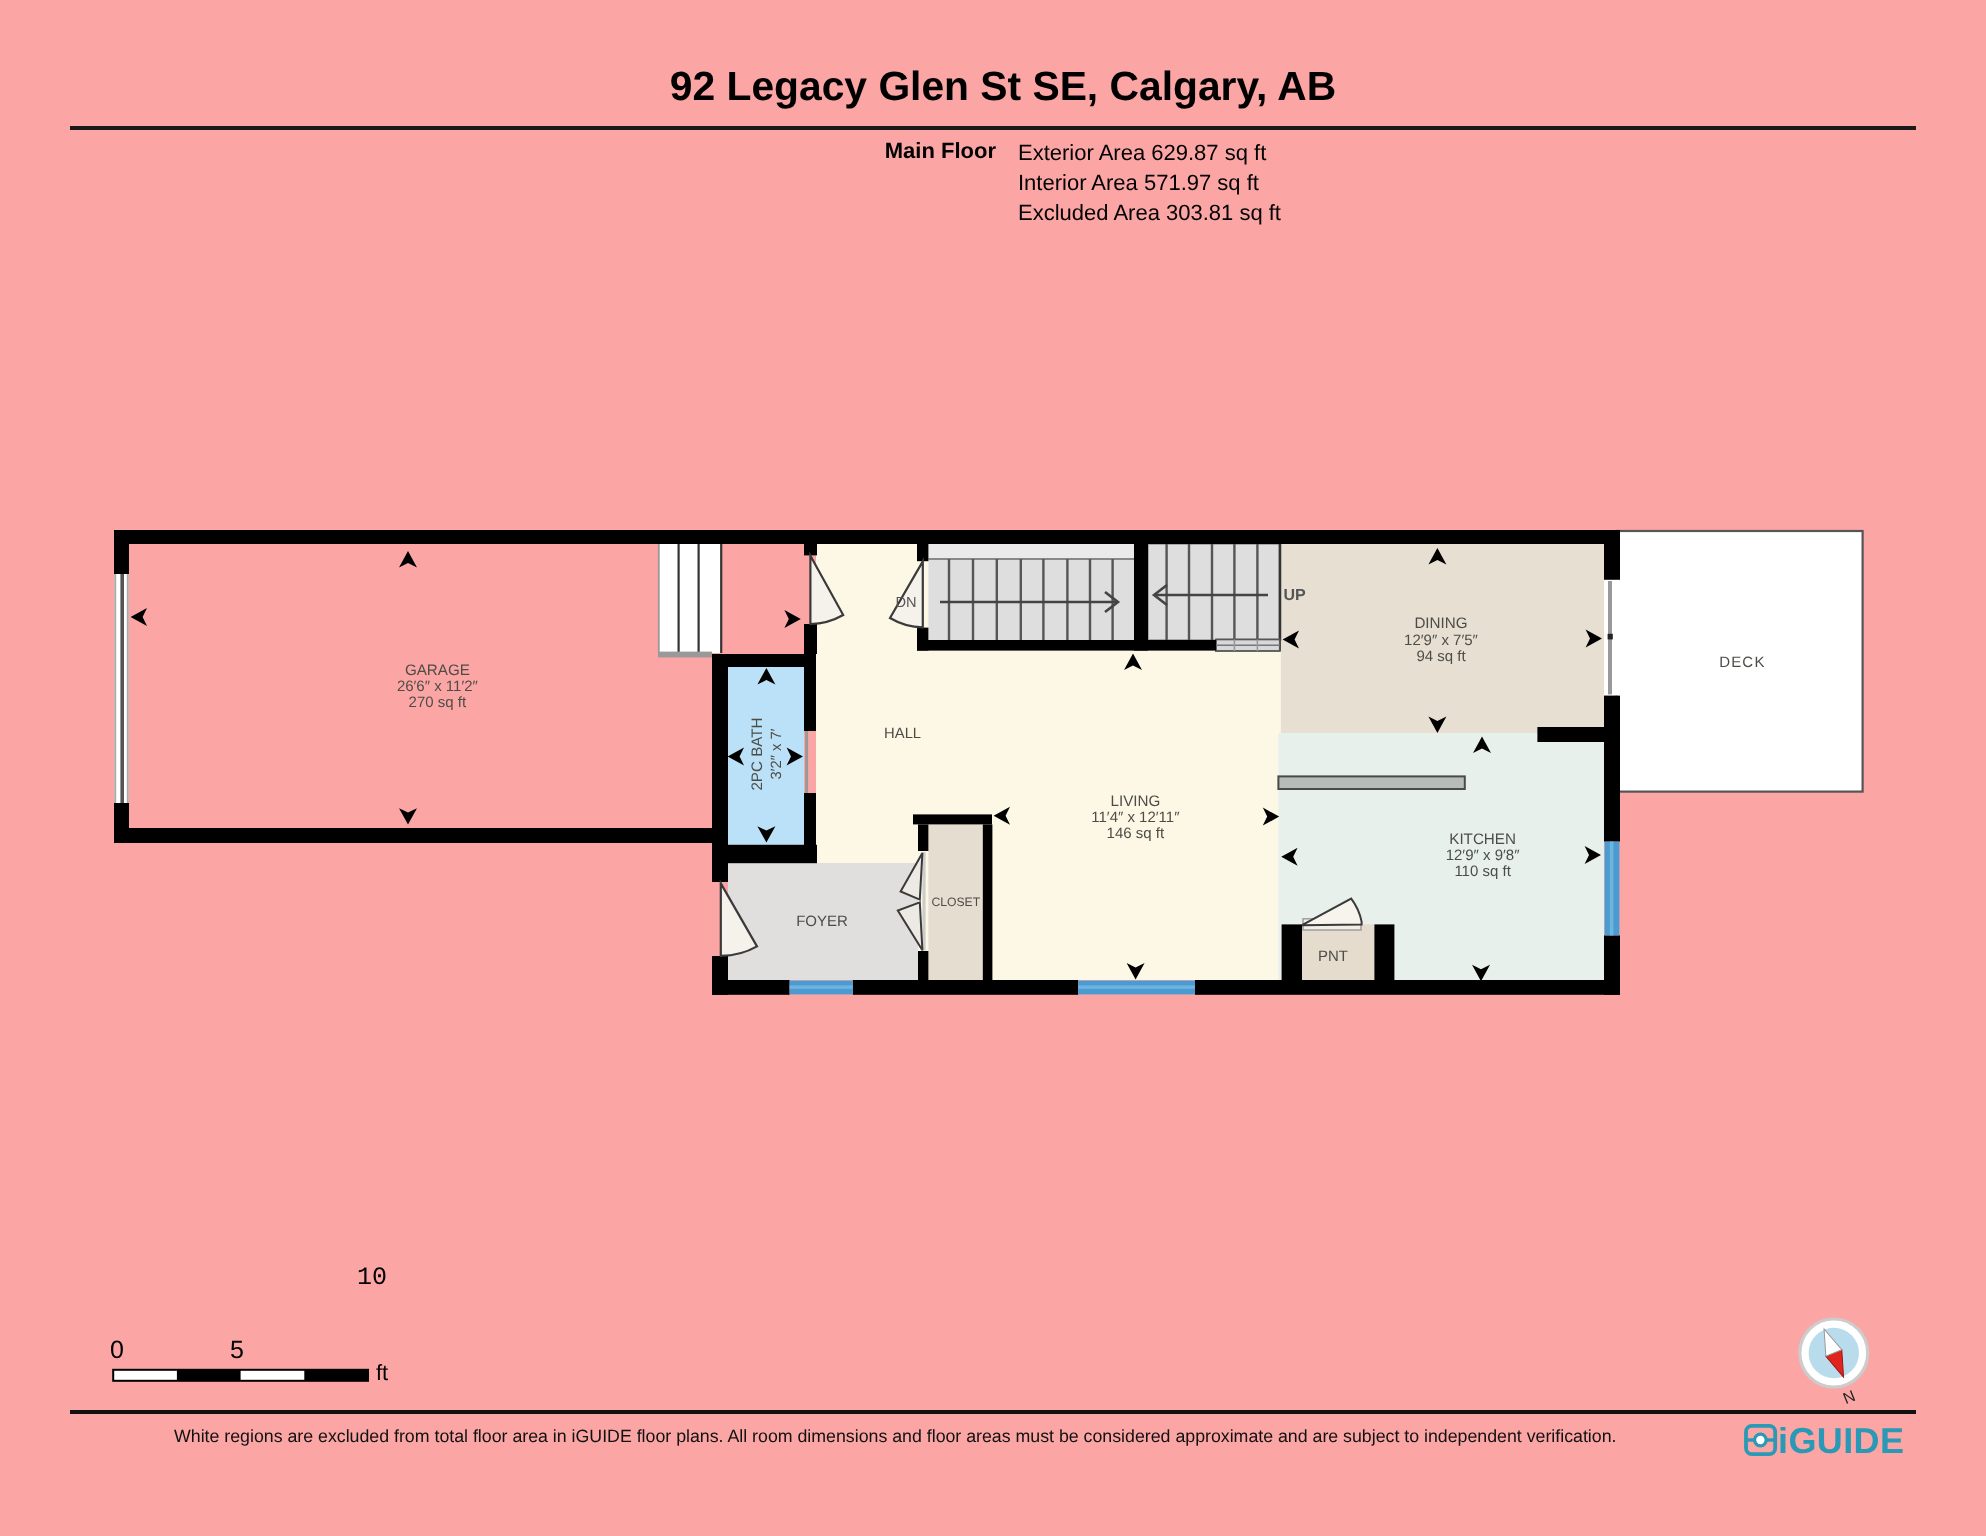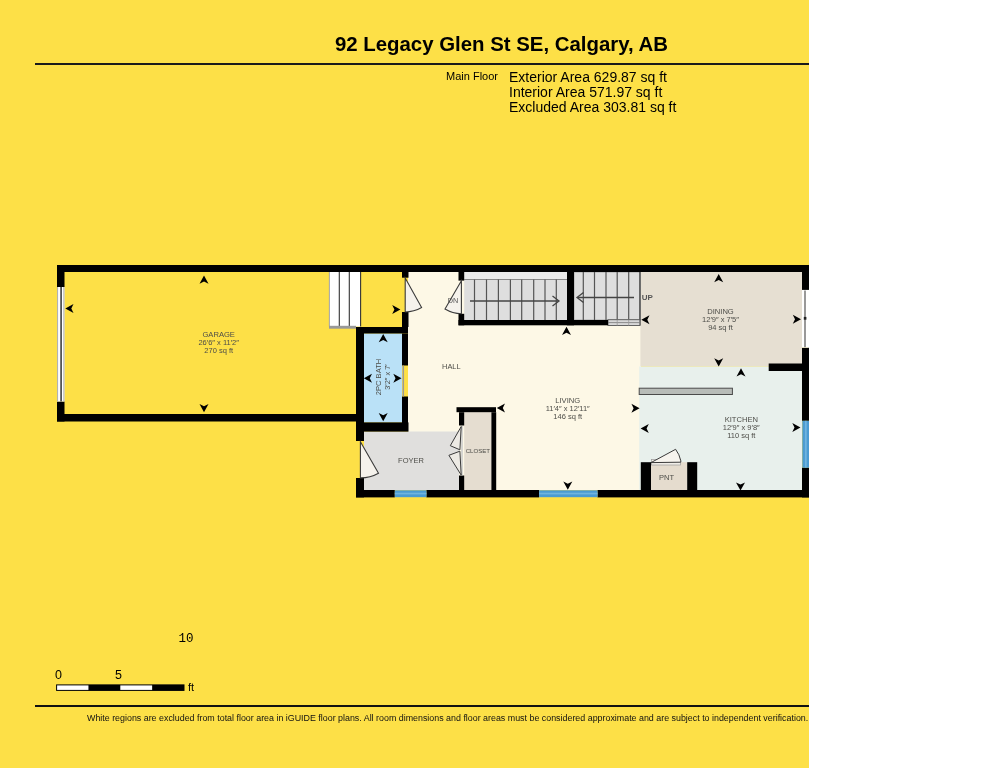--- a/index.html
+++ b/index.html
@@ -1,29 +1,29 @@
 <!DOCTYPE html>
 <html><head>
 <meta charset="utf-8">
 <style>
 html,body{margin:0;padding:0;background:#fff;}
-#page{position:relative;width:809px;height:768px;font-family:"Liberation Sans",sans-serif;background:#fde047;overflow:hidden;}
+#page{position:relative;width:993px;height:768px;font-family:"Liberation Sans",sans-serif;background:#fca5a5;overflow:hidden;}
 .abs{position:absolute;}
 </style>
 </head>
 <body>
 <div id="page">
 
 <div class="abs" style="left:5px;top:32.5px;width:993px;text-align:center;font-size:20.4px;font-weight:bold;color:#000;">92 Legacy Glen St SE, Calgary, AB</div>
 
 <div class="abs" style="left:35px;top:62.5px;width:923px;height:2.2px;background:#1a1a1a;"></div>
 
-<div class="abs" style="left:388px;top:70px;width:110px;text-align:right;font-size:11px;font-weight:normal;color:#000;">Main Floor</div>
-
-<div class="abs" style="left:509px;top:70px;font-size:14px;line-height:15px;color:#000;">Exterior Area 629.87 sq ft<br>Interior Area 571.97 sq ft<br>Excluded Area 303.81 sq ft</div>
+<div class="abs" style="left:388px;top:70px;width:110px;text-align:right;font-size:11px;font-weight:bold;color:#000;">Main Floor</div>
+
+<div class="abs" style="left:509px;top:70px;font-size:11px;line-height:15px;color:#000;">Exterior Area 629.87 sq ft<br>Interior Area 571.97 sq ft<br>Excluded Area 303.81 sq ft</div>
 
 <svg class="abs" style="left:0;top:0;" width="993" height="768" viewBox="0 0 993 768" fill="none">
 
 <rect x="408" y="272" width="233" height="218" fill="#FDF8E6"></rect>
 
 <rect x="640.4" y="272" width="161.6" height="94.5" fill="#E6DFD2"></rect>
 
 <rect x="639.2" y="366.5" width="162.8" height="123.5" fill="#E8F0EC"></rect>
 
 <rect x="364" y="431.5" width="95" height="58.5" fill="#E0DFDD"></rect>

